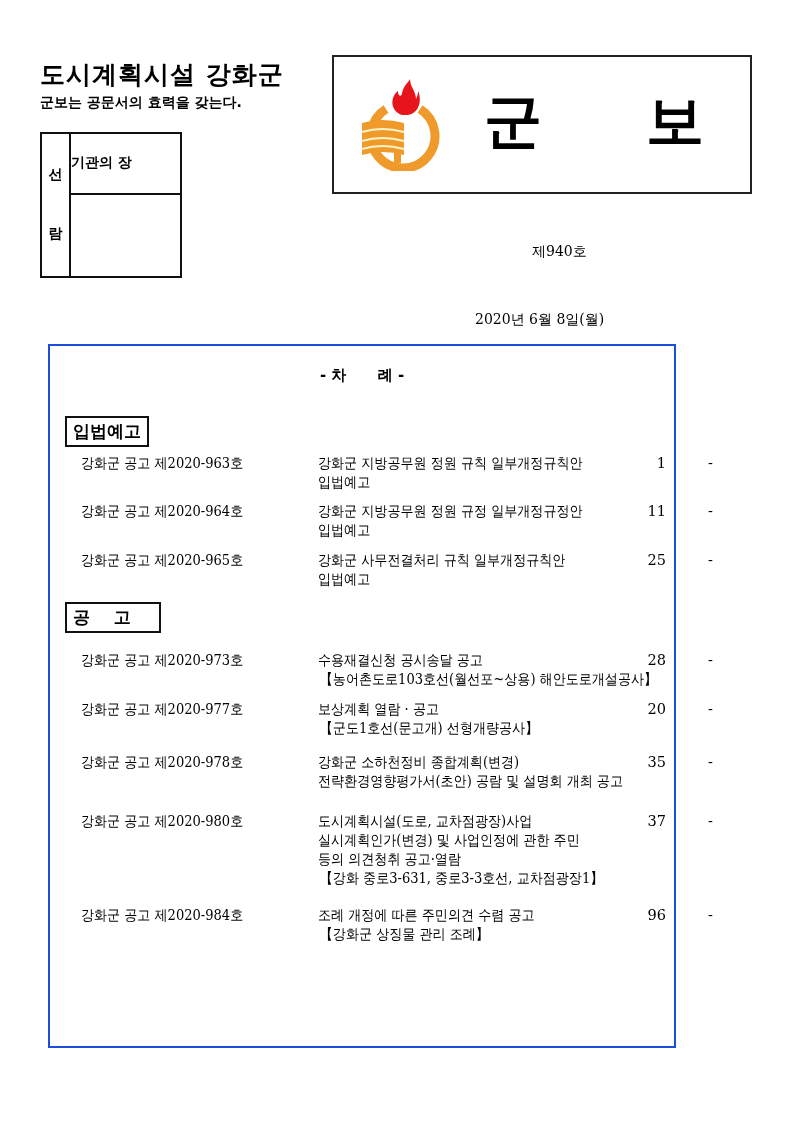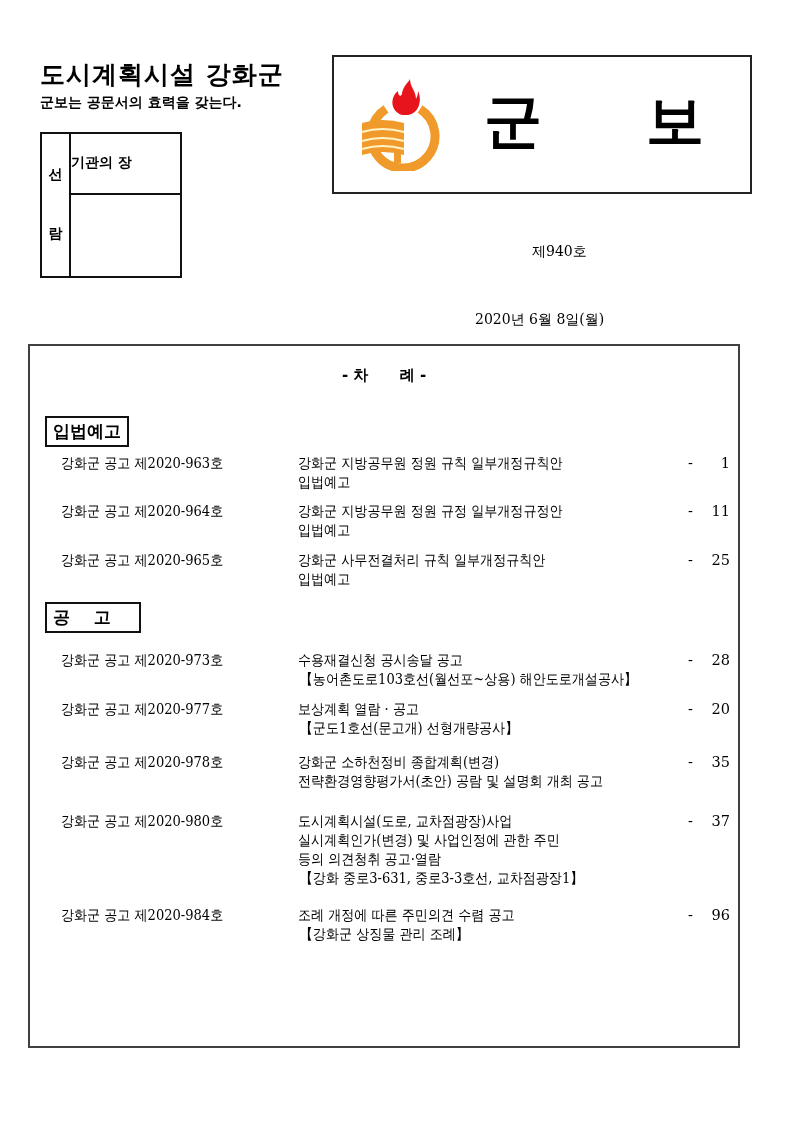--- a/index.html
+++ b/index.html
@@ -15,21 +15,21 @@
   .review-side .c2 { position:absolute; top:91px; width:100%; text-align:center; }
   .review-head { position:absolute; left:29px; top:0; right:0; height:61px; border-bottom:2px solid #111; box-sizing:border-box;
                  font-family:"DejaVu Sans", sans-serif; font-weight:bold; font-size:14px; padding-top:20px; }
   .review-body { position:absolute; left:29px; top:61px; right:0; bottom:0; }
   .banner { left:332px; top:55px; width:420px; height:139px; border:2px solid #222; box-sizing:border-box; }
   .logo { position:absolute; left:24px; top:22px; width:86px; height:92px; }
   .banner-title { position:absolute; left:150px; top:28px; width:260px; font-family:"DejaVu Sans", sans-serif; font-weight:bold;
                   font-size:58px; line-height:72px; display:flex; justify-content:space-between; padding-right:40px; box-sizing:border-box; }
   .issue-no { left:532px; top:243px; font-size:14px; }
   .issue-date { left:475px; top:287px; font-size:14px;margin-top:24px; }
-  .toc { left:28px; top:344px; width:712px; height:704px; border:2px solid #404040; box-sizing:border-box; }
+  .toc { left:48px; top:344px; width:628px; height:704px; border:2px solid #1d4ed8; box-sizing:border-box; }
   .toc-title { position:absolute; top:20px; left:0; width:100%; text-align:center; font-family:"DejaVu Sans", sans-serif; font-weight:bold; font-size:15px; white-space:pre; }
   .section-box { position:absolute; left:15px; border:2px solid #111; box-sizing:border-box; height:31px;
                  font-family:"DejaVu Sans", sans-serif; font-weight:bold; font-size:17px; line-height:27px; padding:0 6px; white-space:pre; }
   .entry { position:absolute; left:0; width:100%; font-size:14.5px; line-height:19px; }
   .entry .ref { position:absolute; left:31px; white-space:nowrap; transform:scaleX(0.9); transform-origin:left; }
   .entry .desc { position:absolute; left:268px; white-space:nowrap; transform:scaleX(0.9); transform-origin:left; }
   .entry .desc div { white-space:nowrap; }
   .entry .dash { position:absolute; left:658px; }
   .entry .page { position:absolute; right:8px; text-align:right; }
   .bracket { margin-left:2px; }

